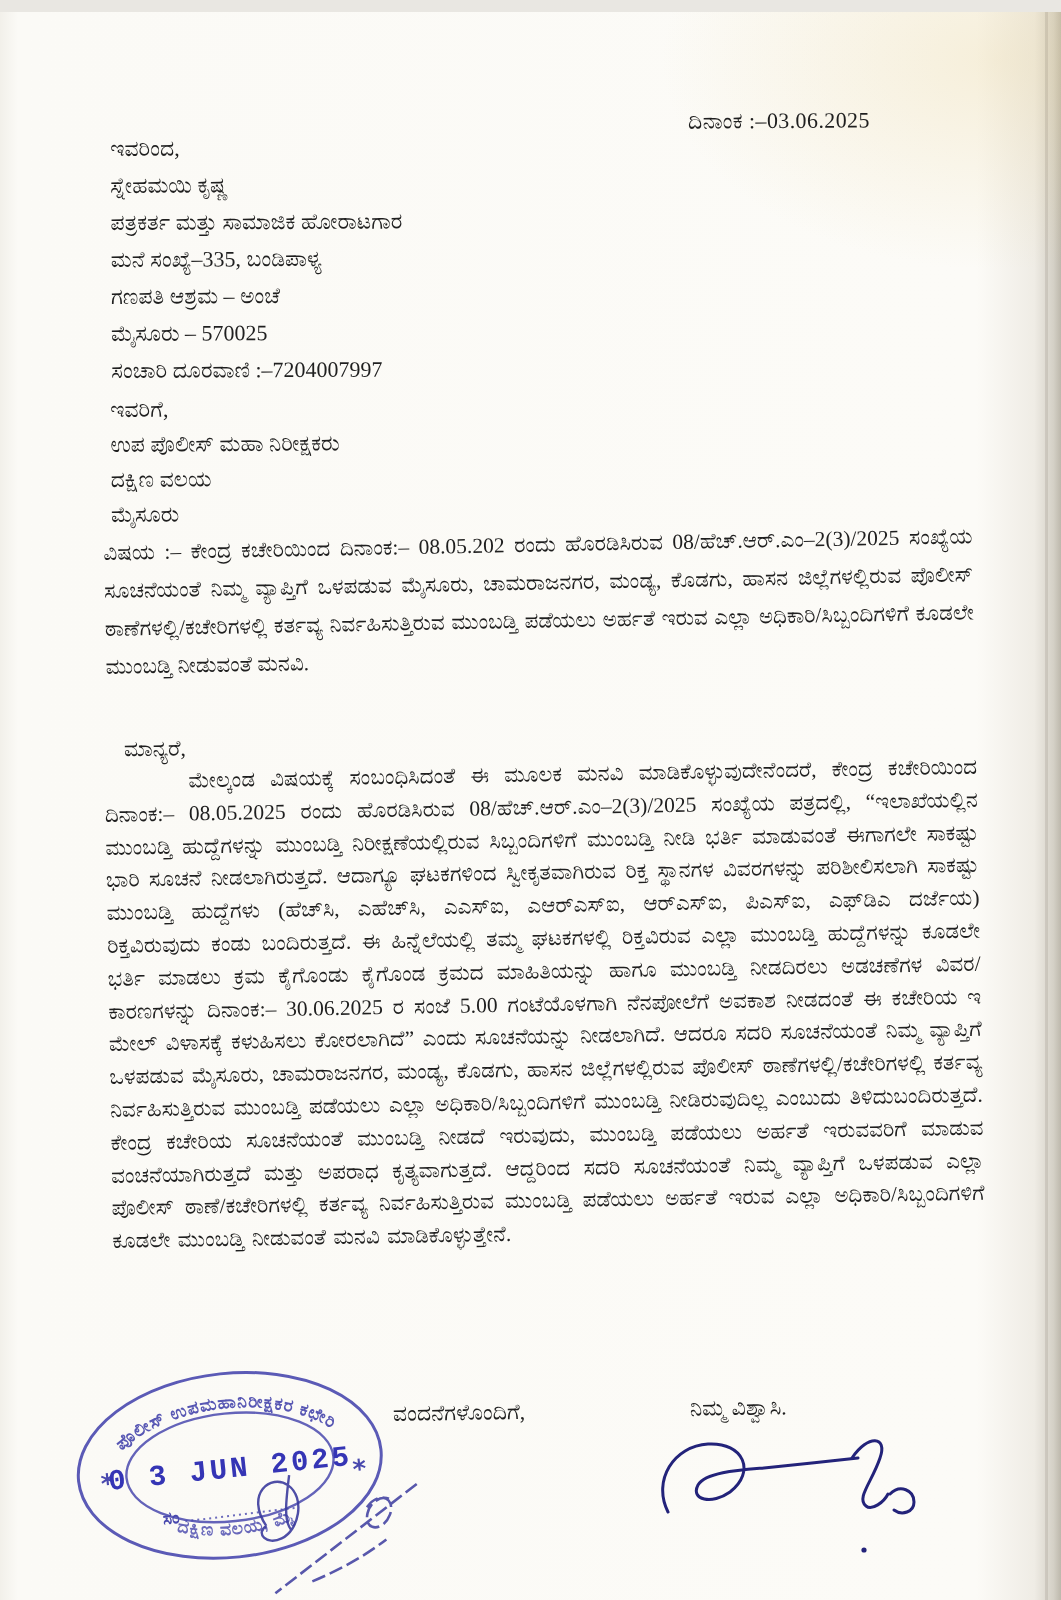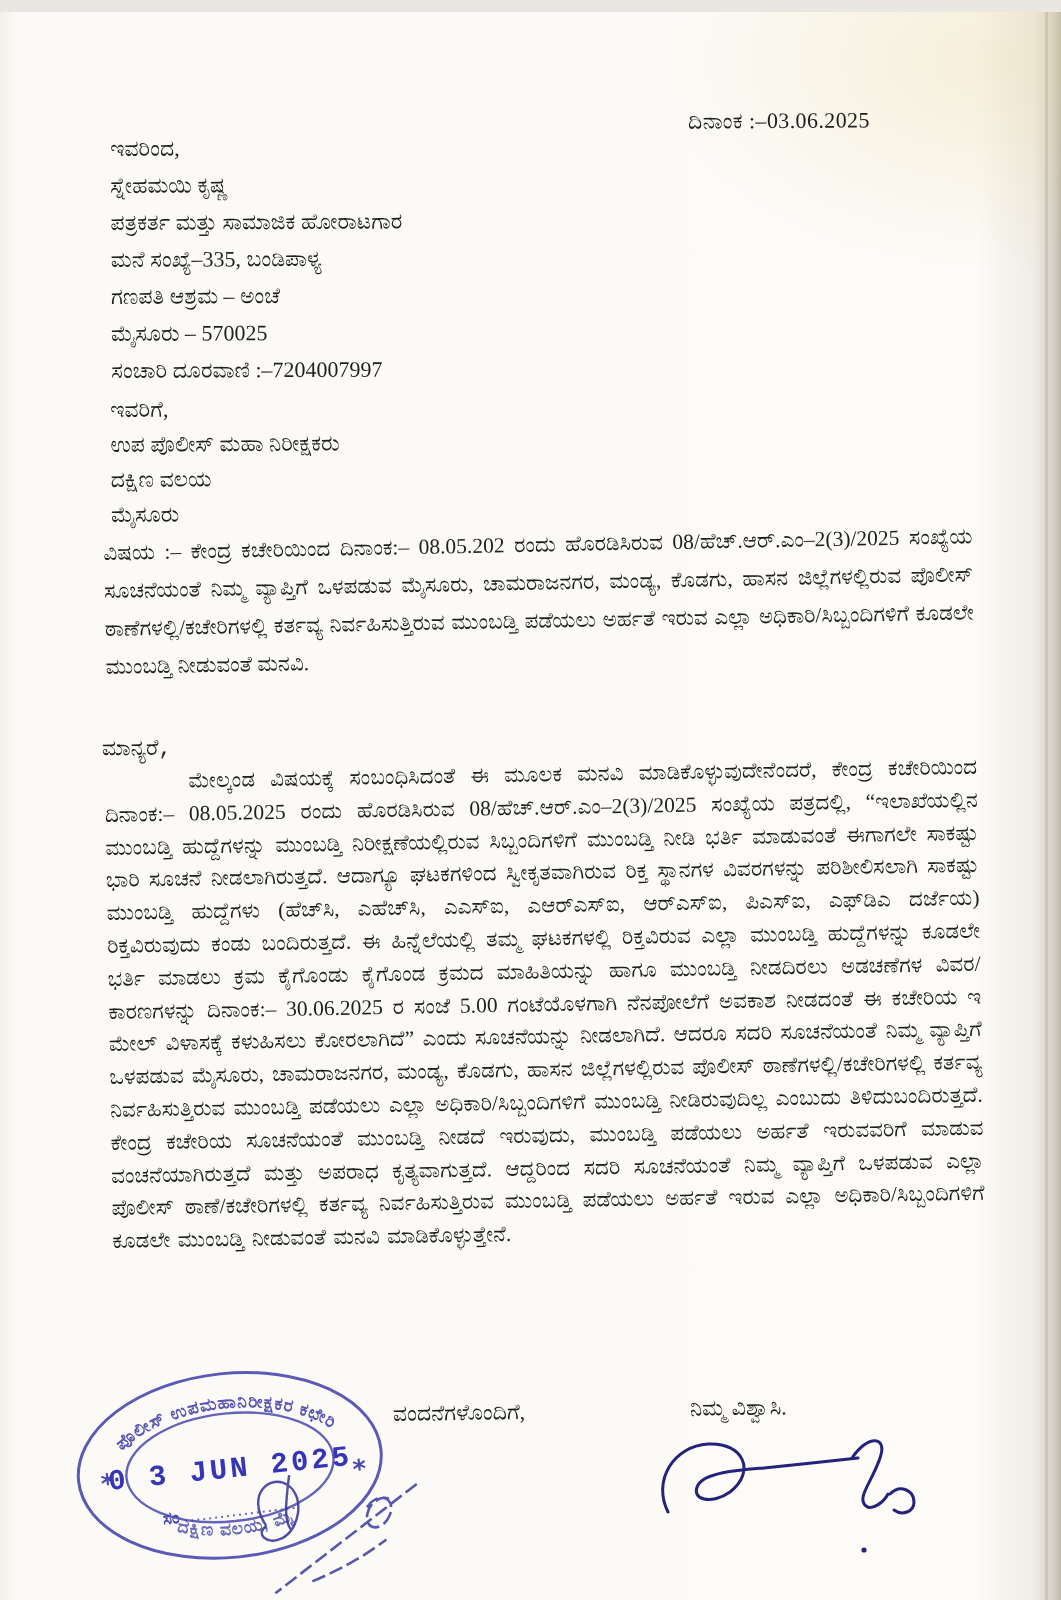--- a/index.html
+++ b/index.html
@@ -28,23 +28,22 @@
   .addr .ln{line-height:37px;white-space:nowrap;}
   .sender{top:118px;transform:rotate(-.3deg);transform-origin:left top;}
   .recipient{top:380px;transform:rotate(-.4deg);transform-origin:left top;}
   .recipient .ln{line-height:35px;}
   .subject{
     position:absolute;top:522px;left:106px;right:86px;
     font-size:21.5px;line-height:38px;text-align:justify;
     transform:rotate(-1.1deg);transform-origin:left bottom;
   }
   .salutation{
-    position:absolute;top:724px;left:102px;font-size:22px;
+    position:absolute;top:724px;left:124px;font-size:22px;
     transform:rotate(-.6deg);
-    font-family:Liberation Mono, monospace;
   }
   .bodytext{
     position:absolute;top:754px;left:104px;right:84px;
     font-size:21.5px;line-height:32.8px;text-align:justify;
     text-indent:84px;
     transform:rotate(-1deg);transform-origin:left top;
     word-spacing:2px;
   }
   .closing-left{
     position:absolute;top:1388px;left:393px;font-size:22px;white-space:nowrap;

